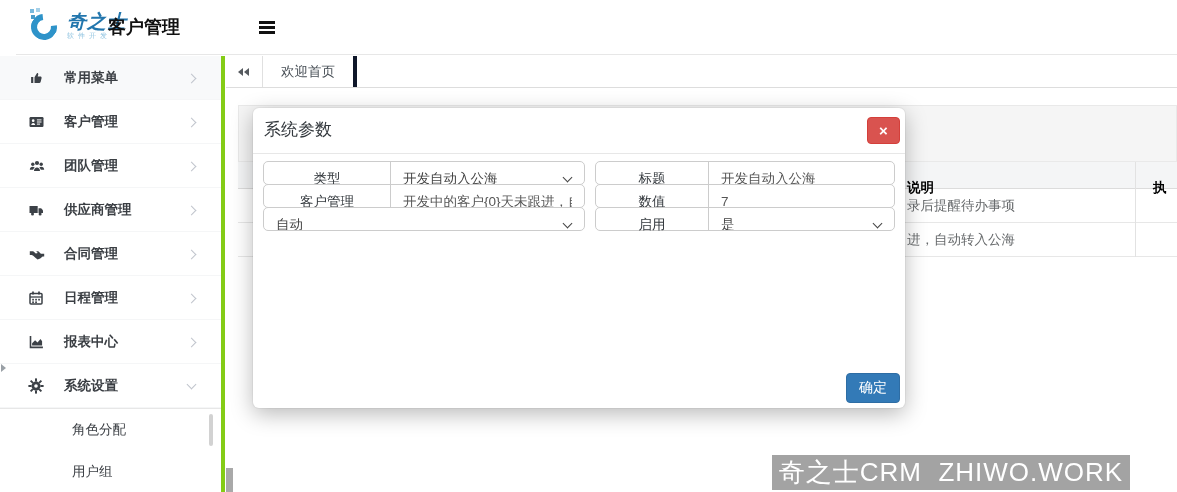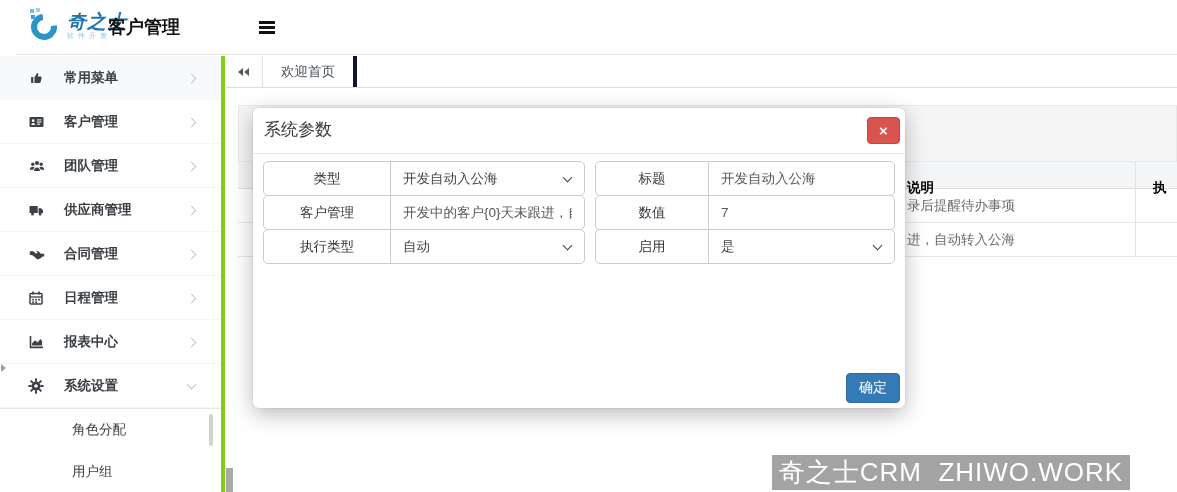--- a/index.html
+++ b/index.html
@@ -66,21 +66,21 @@
   
   .modal { position:absolute; left:253px; top:108px; width:652px; height:300px; background:#fff;
     border-radius:6px; box-shadow:0 6px 22px rgba(0,0,0,.28), 0 0 0 1px rgba(0,0,0,.04); }
   .modal-head { position:relative; height:46px; border-bottom:1px solid #e7e7e7; }
   .modal-title { position:absolute; left:11px; top:0; line-height:44px; font-size:17px; color:#33383d; }
   .modal-close { position:absolute; right:5px; top:9px; width:33px; height:27px; background:#d9534f;
     border:1px solid #d43f3a; border-radius:4px; color:#fff; font-size:15px; font-weight:bold;
     display:flex; align-items:center; justify-content:center; cursor:pointer; }
   .form { margin:8px 10px 0; }
   .frow { display:flex; margin-top:-1px; }
-  .grp { display:flex; border:1px solid #ccc; border-radius:5px; height:35px; background:#fff; }
+  .grp { display:flex; border:1px solid #ccc; border-radius:5px; height:24px; background:#fff; }
   .grp1 { width:322px; }
   .grp2 { flex:1; margin-left:10px; }
   .grp-full { flex:1; }
   .lbl { border-right:1px solid #ccc; text-align:center; line-height:33px; font-size:13.5px; color:#33383d; }
   .lbl-w1 { width:127px; } .lbl-w2 { width:113px; }
   .fld { flex:1; position:relative; overflow:hidden; }
   .fld input { width:100%; height:33px; border:none; outline:none; background:transparent;
     padding:0 12px; font-size:13.5px; color:#555; font-family:inherit; }
   .sel { height:33px; line-height:33px; padding:0 26px 0 12px; font-size:13.5px; color:#444;
     cursor:pointer; white-space:nowrap; overflow:hidden; }
@@ -298,21 +298,20 @@
           <div class="lbl lbl-w2">数值</div>
           <div class="fld">
             <input value="7" style="">
           </div>
         </div>
       </div>
 
 
       <div class="frow">
         <div class="grp grp1">
-          <div class="lbl lbl-w1">执行类型</div>
           <div class="fld">
             <div class="sel">自动</div>
             <span class="sel-chev"></span>
           </div>
         </div>
         <div class="grp grp2">
           <div class="lbl lbl-w2">启用</div>
           <div class="fld">
             <div class="sel">是</div>
             <span class="sel-chev"></span>

